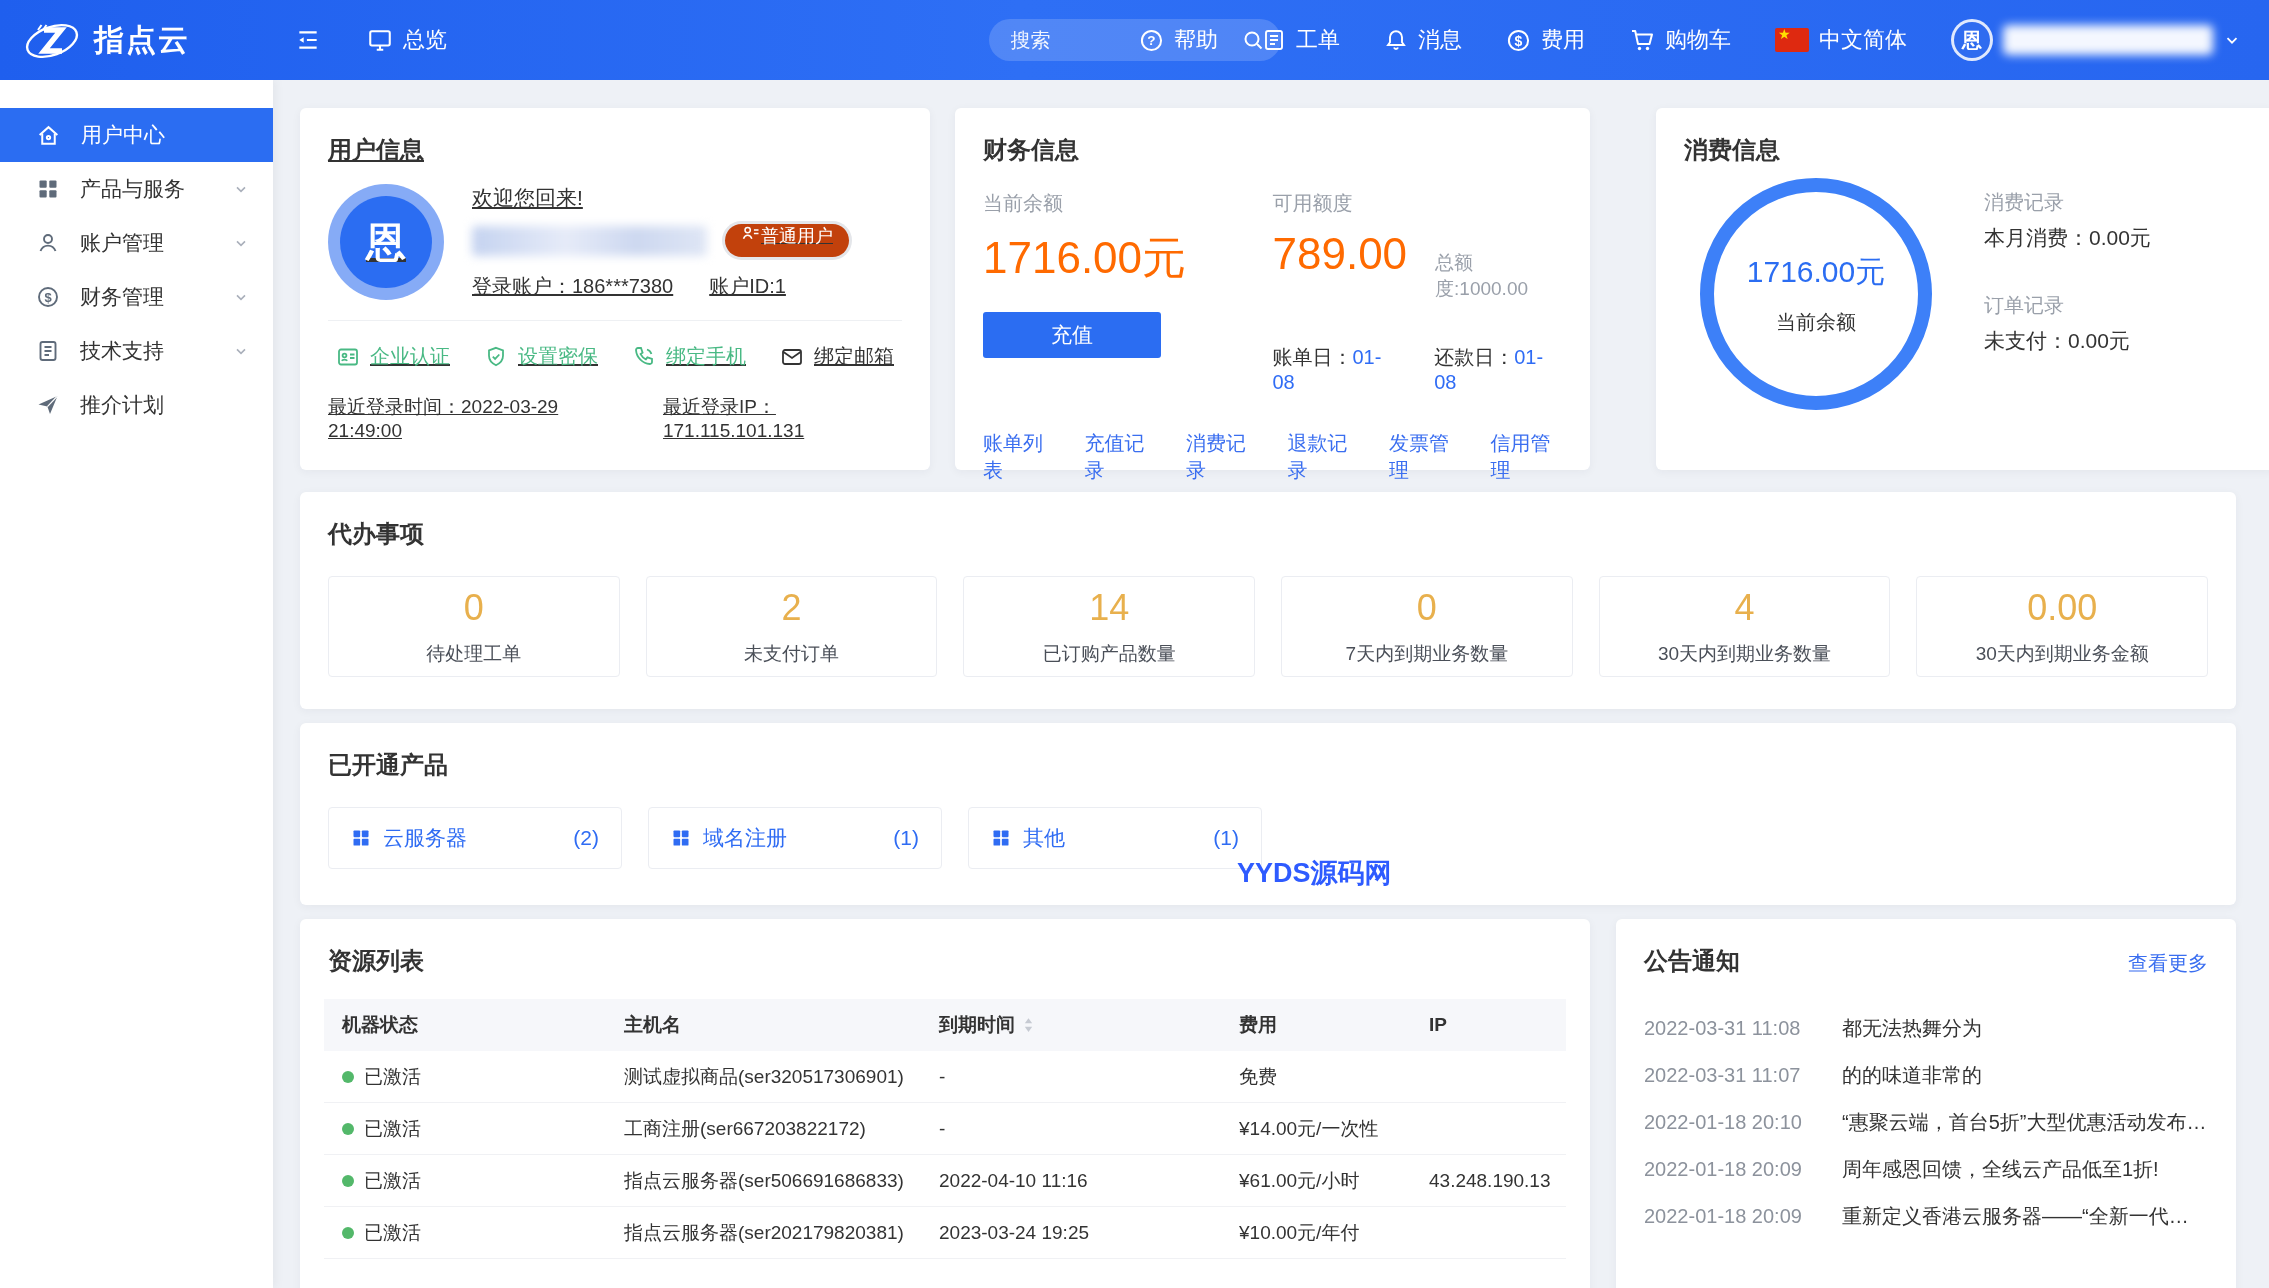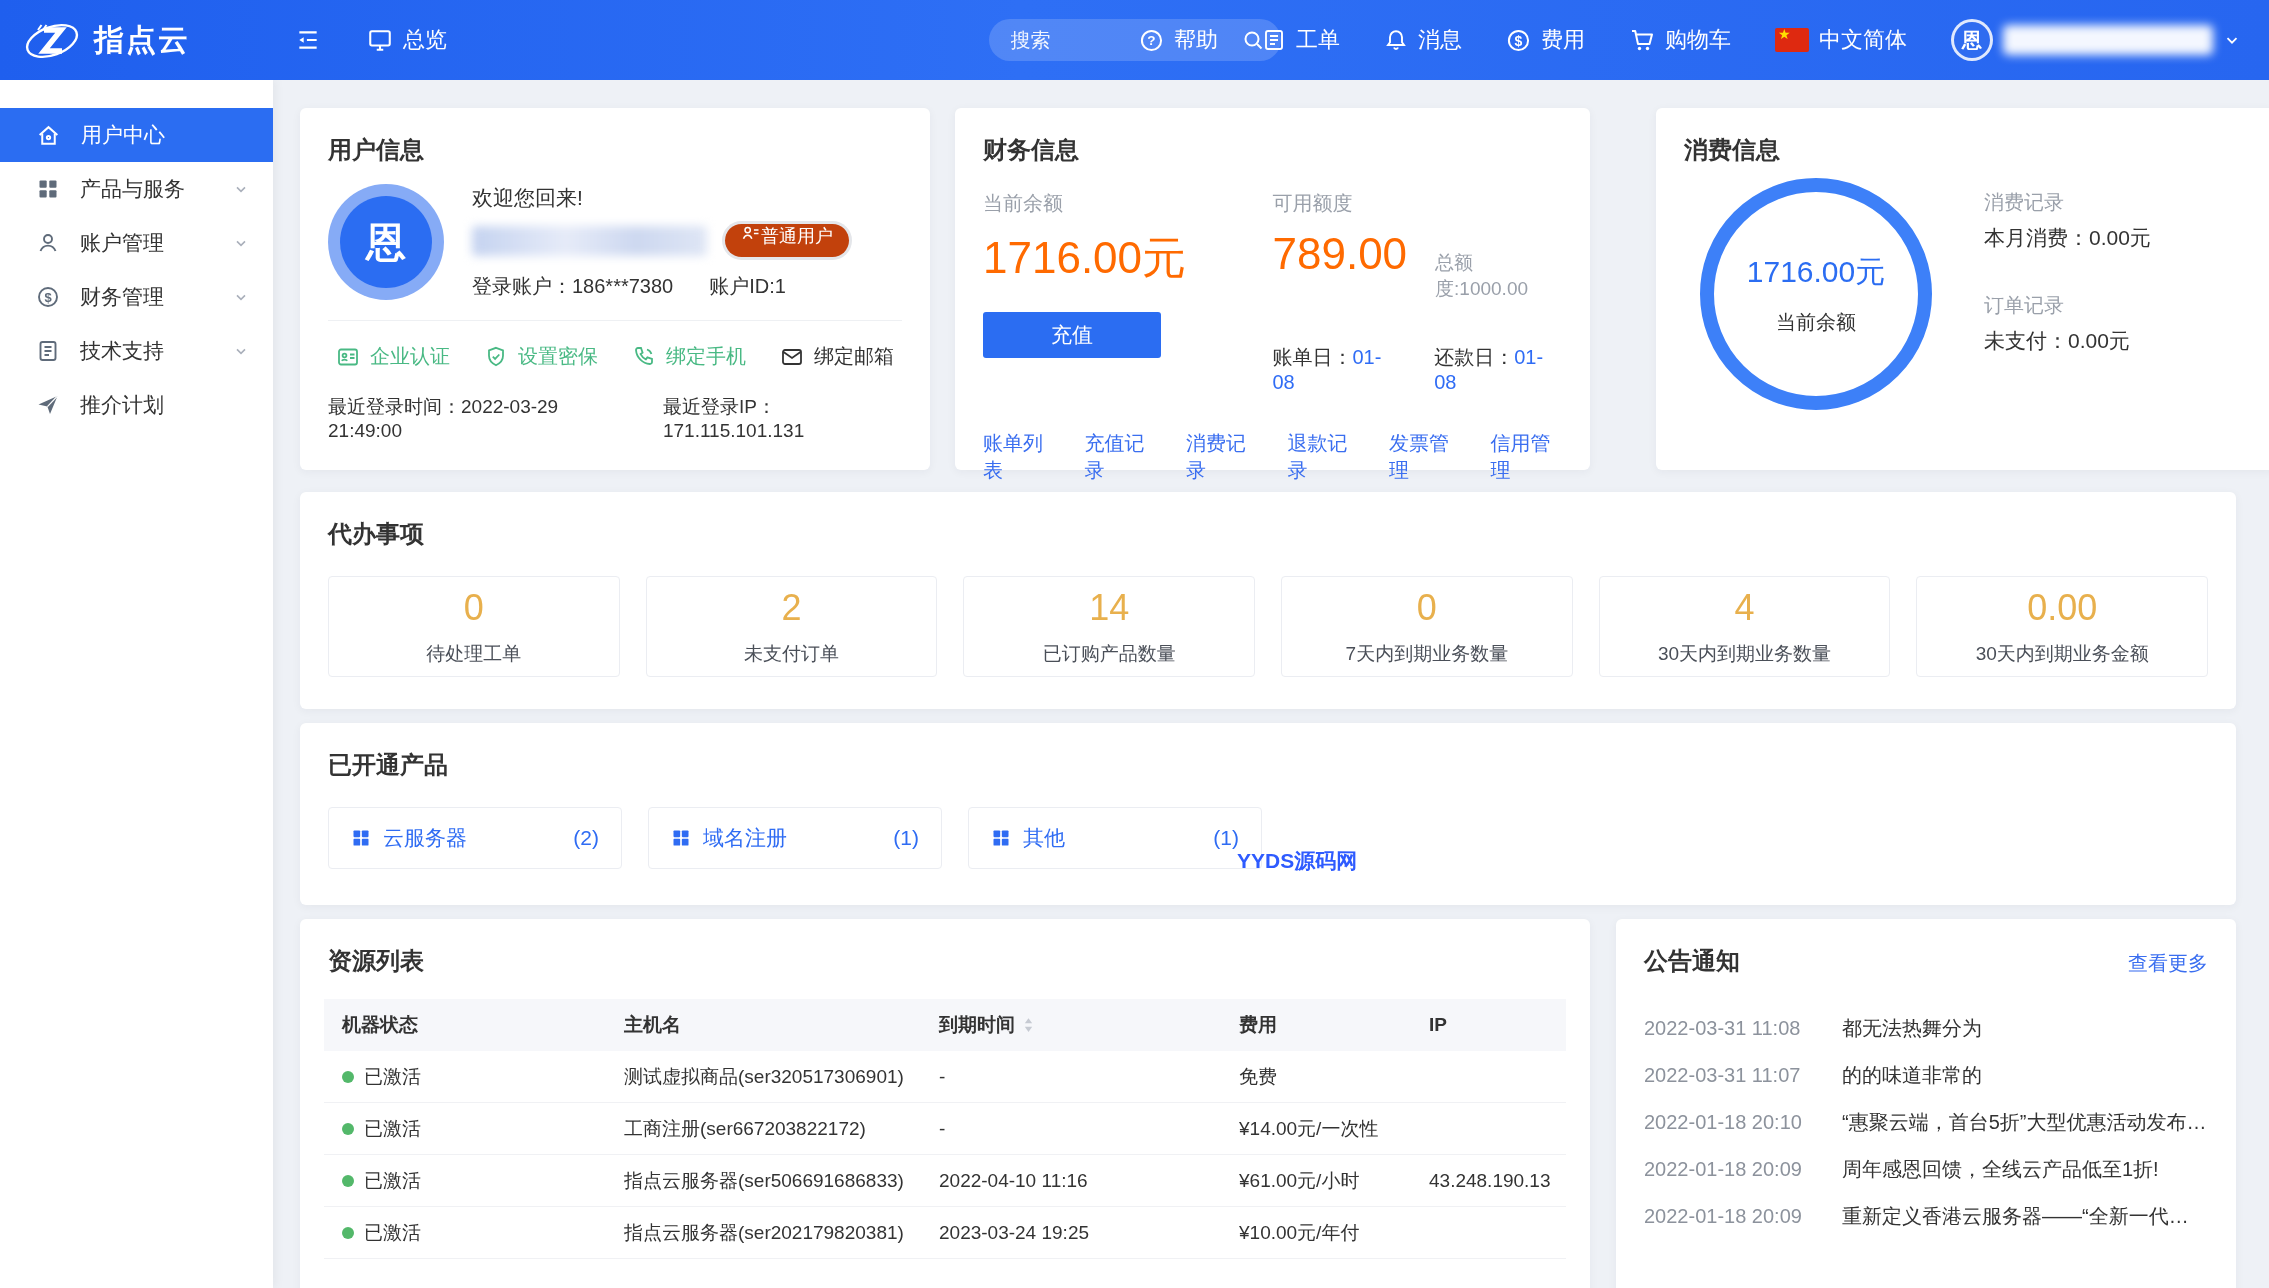--- a/index.html
+++ b/index.html
@@ -33,21 +33,21 @@
     font-size:21px; color:#333; cursor:pointer; }
   .side-item svg { color:#5f6b7a; flex:0 0 auto; }
   .side-item .chev { margin-left:auto; color:#aab0bb; }
   .side-item.active { background:#2b6df2; color:#fff; }
   .side-item.active svg { color:#fff; }
 
   
   .content { position:absolute; left:273px; top:80px; right:0; bottom:0; }
   .card { position:absolute; background:#fff; border-radius:6px; box-shadow:0 2px 10px rgba(36,46,66,.05); }
   .c-title { font-size:24px; font-weight:bold; color:#333; padding:26px 28px 0; }
-  #card-user      { left:27px;   top:28px;  width:630px;  height:362px; }
+  #card-user      { left:27px;   top:28px;  width:630px;  height:362px;text-decoration:underline; }
   #card-finance   { left:682px;  top:28px;  width:635px;  height:362px; }
   #card-consume   { left:1343px; top:28px;  width:620px;  height:362px;margin-left:40px; }
   #card-todo      { left:27px;   top:412px; width:1936px; height:217px; }
   #card-products  { left:27px;   top:643px; width:1936px; height:182px; }
   #card-resources { left:27px;   top:839px; width:1290px; height:470px; }
   #card-notice    { left:1343px; top:839px; width:620px;  height:470px; }
 
   
   .user-body { display:flex; align-items:center; gap:28px; padding:18px 28px 0; }
   .avatar-wrap { width:116px; height:116px; border-radius:50%; background:#86abf6; display:flex; align-items:center; justify-content:center; flex:0 0 auto; }
@@ -93,21 +93,21 @@
   .todo-box { flex:1; height:101px; border:1px solid #ebedf2; border-radius:4px; cursor:pointer;
     display:flex; flex-direction:column; align-items:center; justify-content:center; gap:12px; }
   .todo-num { color:#e8b04d; font-size:36px; }
   .todo-label { color:#4a4f58; font-size:19px; }
 
   
   .prod-grid { display:flex; gap:26px; padding:26px 28px 0; }
   .prod-box { width:294px; height:62px; border:1px solid #ebedf2; border-radius:4px; cursor:pointer;
     display:flex; align-items:center; gap:12px; padding:0 22px; font-size:21px; color:#2f6cf3; }
   .prod-count { margin-left:auto; }
-  .watermark { position:absolute; left:937px; top:124px; color:#2e5bff; font-size:21px; font-weight:bold; }
+  .watermark { position:absolute; left:937px; top:132px; color:#2e5bff; font-size:27px; font-weight:bold; }
 
   
   .tbl { margin:22px 24px 0; font-size:19px; }
   .tbl-head { display:flex; align-items:center; height:52px; background:#f6f7fa; font-weight:bold; color:#333; }
   .tr { display:flex; align-items:center; height:52px; border-bottom:1px solid #f0f1f4; cursor:pointer; }
   .col1 { width:300px; padding-left:18px; display:flex; align-items:center; gap:10px; }
   .col2 { width:315px; }
   .col3 { width:300px; display:flex; align-items:center; gap:8px; }
   .col4 { width:190px; }
   .col5 { flex:1; }

